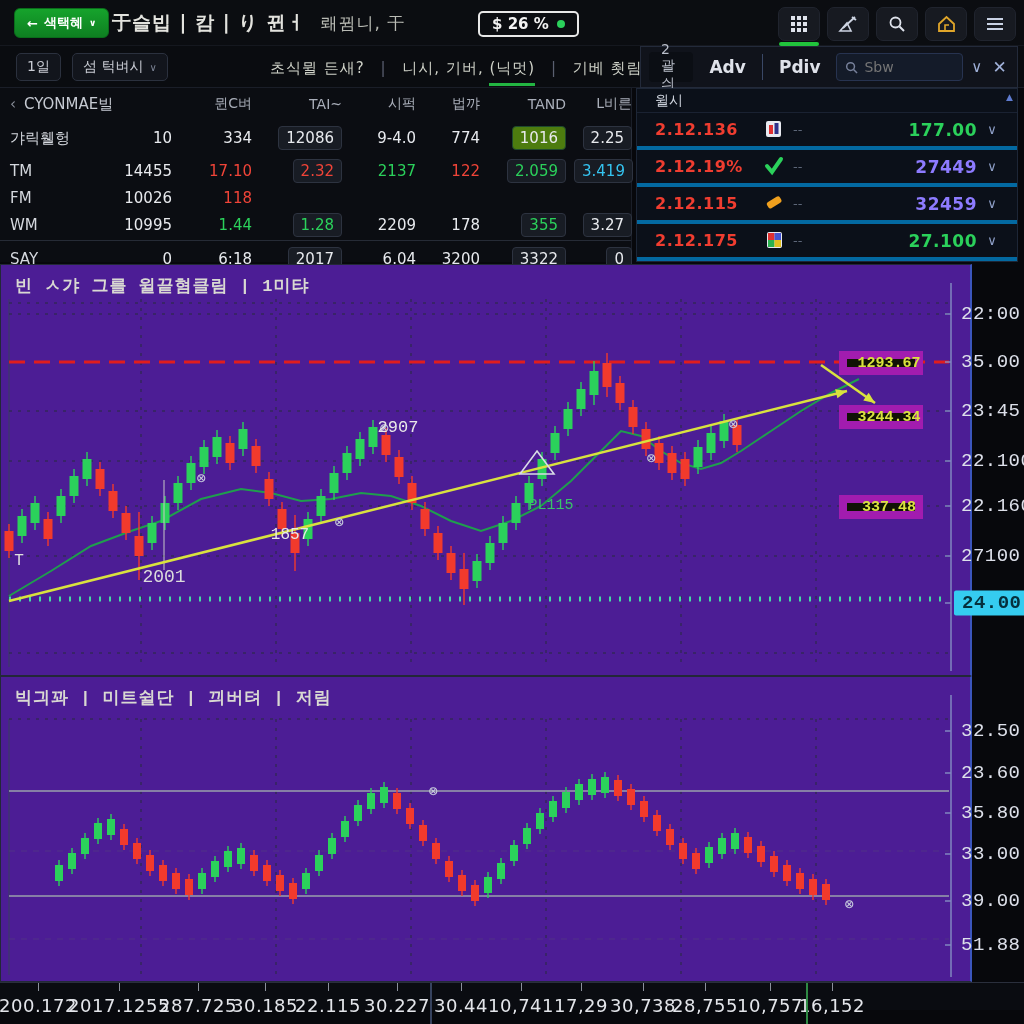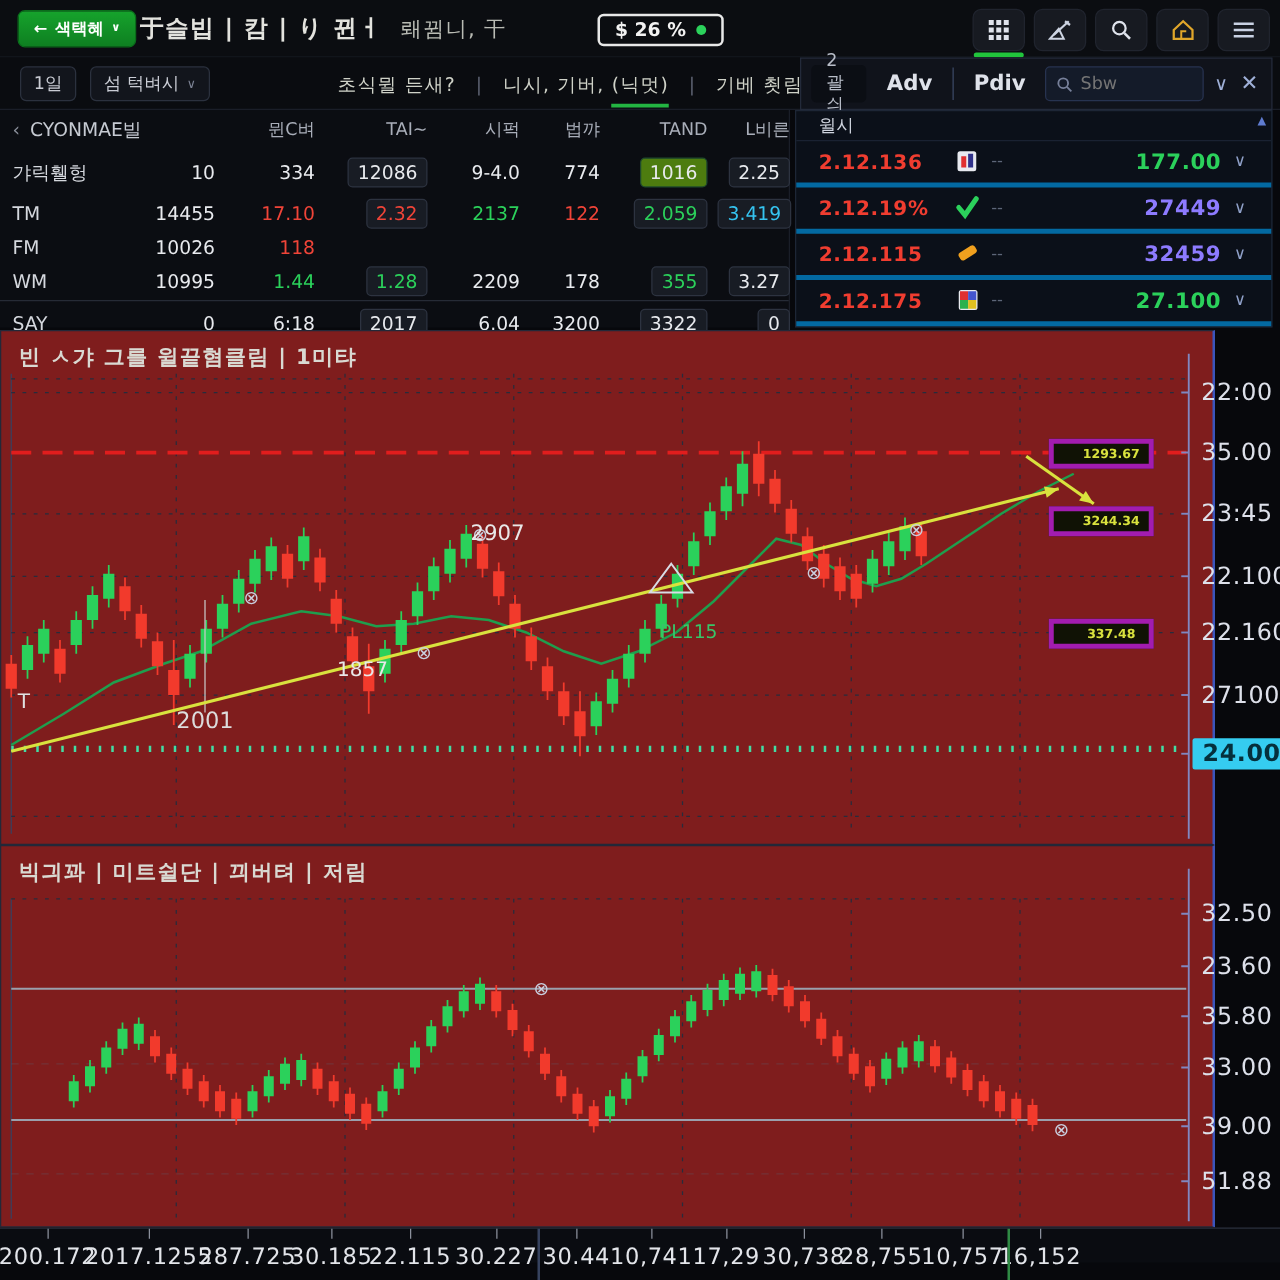--- a/index.html
+++ b/index.html
@@ -53,28 +53,28 @@
   #side-header { height:24px; display:flex; align-items:center; padding:0 18px; color:#cfd4de; font-size:14px; border-bottom:1px solid #1a2232; position:relative;}
   #side-scroll { position:absolute; right:4px; top:3px; color:#5f7cd0; font-size:9px; }
   .srow { height:37px; display:flex; align-items:center; padding:0 10px 0 18px; border-bottom:4px solid #0369a1; cursor:pointer;}
   .srow .time { width:104px; color:#f03d30; font-size:16px; font-weight:bold; letter-spacing:.5px;}
   .srow .sicon { width:26px; height:22px; margin-left:4px; }
   .srow .dashes { color:#5d6678; font-size:13px; margin-left:4px; flex:1;}
   .srow .val { font-size:17px; font-weight:bold; text-align:right; letter-spacing:.5px;}
   .srow .chev { width:30px; text-align:center; color:#8fa0c8; font-size:13px;}
   .val.green{color:#2bd15b;} .val.purple{color:#8d7bff;}
   
-  .chart-panel { position:absolute; left:0; width:972px; background:#7f1d1d; border:1px solid #232838; border-right:2px solid #3b55bc;}
+  .chart-panel { position:absolute; left:0; width:972px; background:#4c1d95; border:1px solid #232838; border-right:2px solid #3b55bc;font-family:Liberation Mono, monospace;}
   #chart-main { top:264px; height:412px; }
   #chart-lower { top:676px; height:306px; }
   .chart-title { position:absolute; left:14px; top:9px; font-size:17px; font-weight:bold; color:#d9d9d2; letter-spacing:1px; z-index:5;}
   .ylab { position:absolute; left:960px; transform:translateY(-50%); font-size:19px; color:#dde0ea; letter-spacing:.5px; z-index:4;}
   .ylab.hl { background:#35ccf0; color:#05303c; padding:1px 8px 2px 8px; border-radius:2px; left:953px; font-weight:bold;}
-  .pricebox { position:absolute; width:84px; height:24px; border:4px solid #a21caf; background:#101205; color:#d9e23e;
-    font-size:10px; font-weight:bold; display:flex; align-items:center; justify-content:center; z-index:5;padding-left:16px;}
+  .pricebox { position:absolute; width:84px; height:24px; border:8px solid #a21caf; background:#101205; color:#d9e23e;
+    font-size:15px; font-weight:bold; display:flex; align-items:center; justify-content:center; z-index:5;padding-left:16px;}
   .anno { position:absolute; transform:translate(-50%,-50%); z-index:4; white-space:nowrap;}
   
   #xaxis { position:absolute; left:0; top:982px; width:1024px; height:28px; background:#0a0c11; border-top:1px solid #2a2f3c;}
   .xlab { position:absolute; top:12px; transform:translateX(-50%); font-size:18px; color:#e3e5ea; letter-spacing:.5px;}
   .xtick { position:absolute; top:0; width:1px; height:8px; background:#8b909c;}
   .xsep { position:absolute; top:0; width:2px; height:42px;}
 </style>
 </head>
 <body>
 

